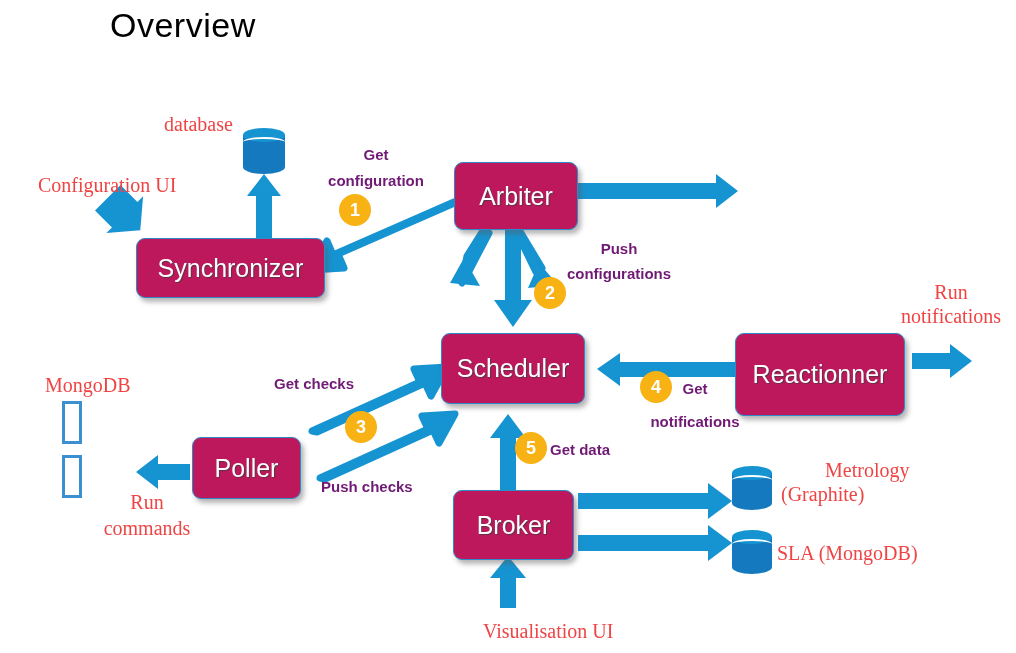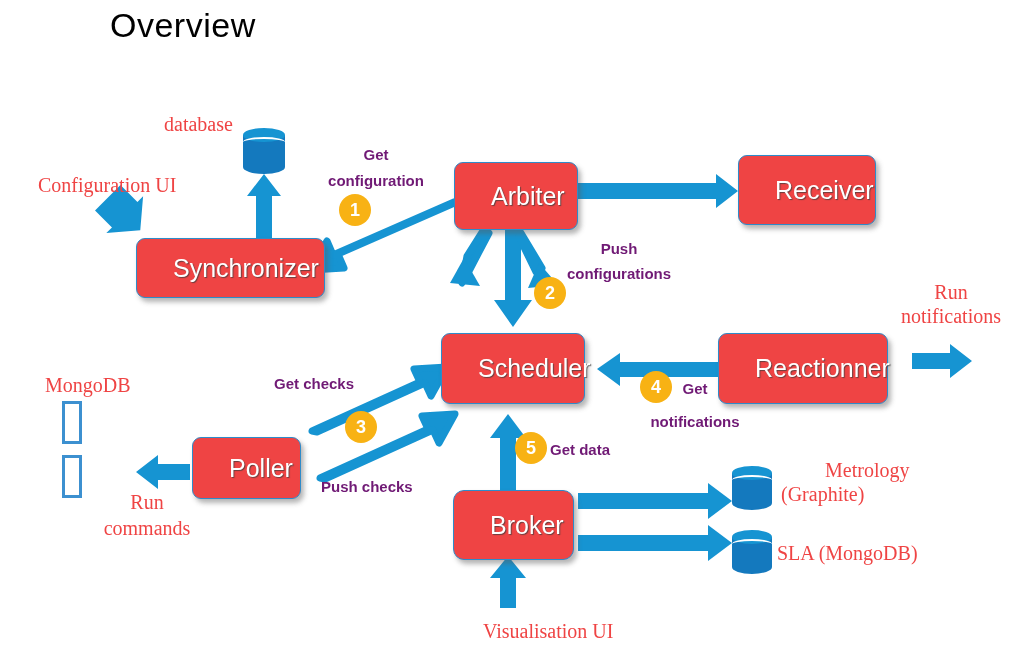--- a/index.html
+++ b/index.html
@@ -32,29 +32,28 @@
     font-size: 34px;
     font-weight: 400;
     color: #000000;
     font-family: "Liberation Sans", sans-serif;
     letter-spacing: 0.5px;
     white-space: nowrap;
   }
   
   .node {
     position: absolute;
-    background: #ef4444;
+    background: #be185d;
     border: 1px solid #2E8BC9;
     border-radius: 9px;
     box-shadow: 3px 4px 5px rgba(90,90,90,0.45);
     display: flex;
     align-items: center;
-    justify-content: flex-start;
+    justify-content: center;
     box-sizing: border-box;
-    padding-left: 36px;
   }
   .node span {
     color: #ffffff;
     font-size: 25px;
     font-weight: 400;
     font-family: "Liberation Sans", sans-serif;
     text-shadow: 1px 1px 1px rgba(60,60,60,0.75);
     white-space: nowrap;
     line-height: 1;
   }
@@ -228,37 +227,34 @@
   </svg>
 
   <div class="node" style="left:136px; top:238px; width:189px; height:60px;">
     <span>Synchronizer</span>
   </div>
 
   <div class="node" style="left:454px; top:162px; width:124px; height:68px;">
     <span>Arbiter</span>
   </div>
 
-  <div class="node" style="left:738px; top:155px; width:138px; height:70px;">
-    <span>Receiver</span>
-  </div>
 
   <div class="node" style="left:441px; top:333px; width:144px; height:71px;">
     <span>Scheduler</span>
   </div>
 
-  <div class="node" style="left:718px; top:333px; width:170px; height:71px;">
+  <div class="node" style="left:735px; top:333px; width:170px; height:83px;">
     <span>Reactionner</span>
   </div>
 
   <div class="node" style="left:192px; top:437px; width:109px; height:62px;">
     <span>Poller</span>
   </div>
 
-  <div class="node" style="left:453px; top:490px; width:121px; height:70px;border-radius:11px;">
+  <div class="node" style="left:453px; top:490px; width:121px; height:70px;">
     <span>Broker</span>
   </div>
 
   <div class="cylinder" style="left:243px; top:128px; width:42px; height:46px;">
     <div class="cyl-bottom"></div>
     <div class="cyl-body"></div>
     <div class="cyl-top"></div>
     <div class="cyl-rim"></div>
   </div>
   <div class="label-black" style="left:164px; top:112px;">database</div>

